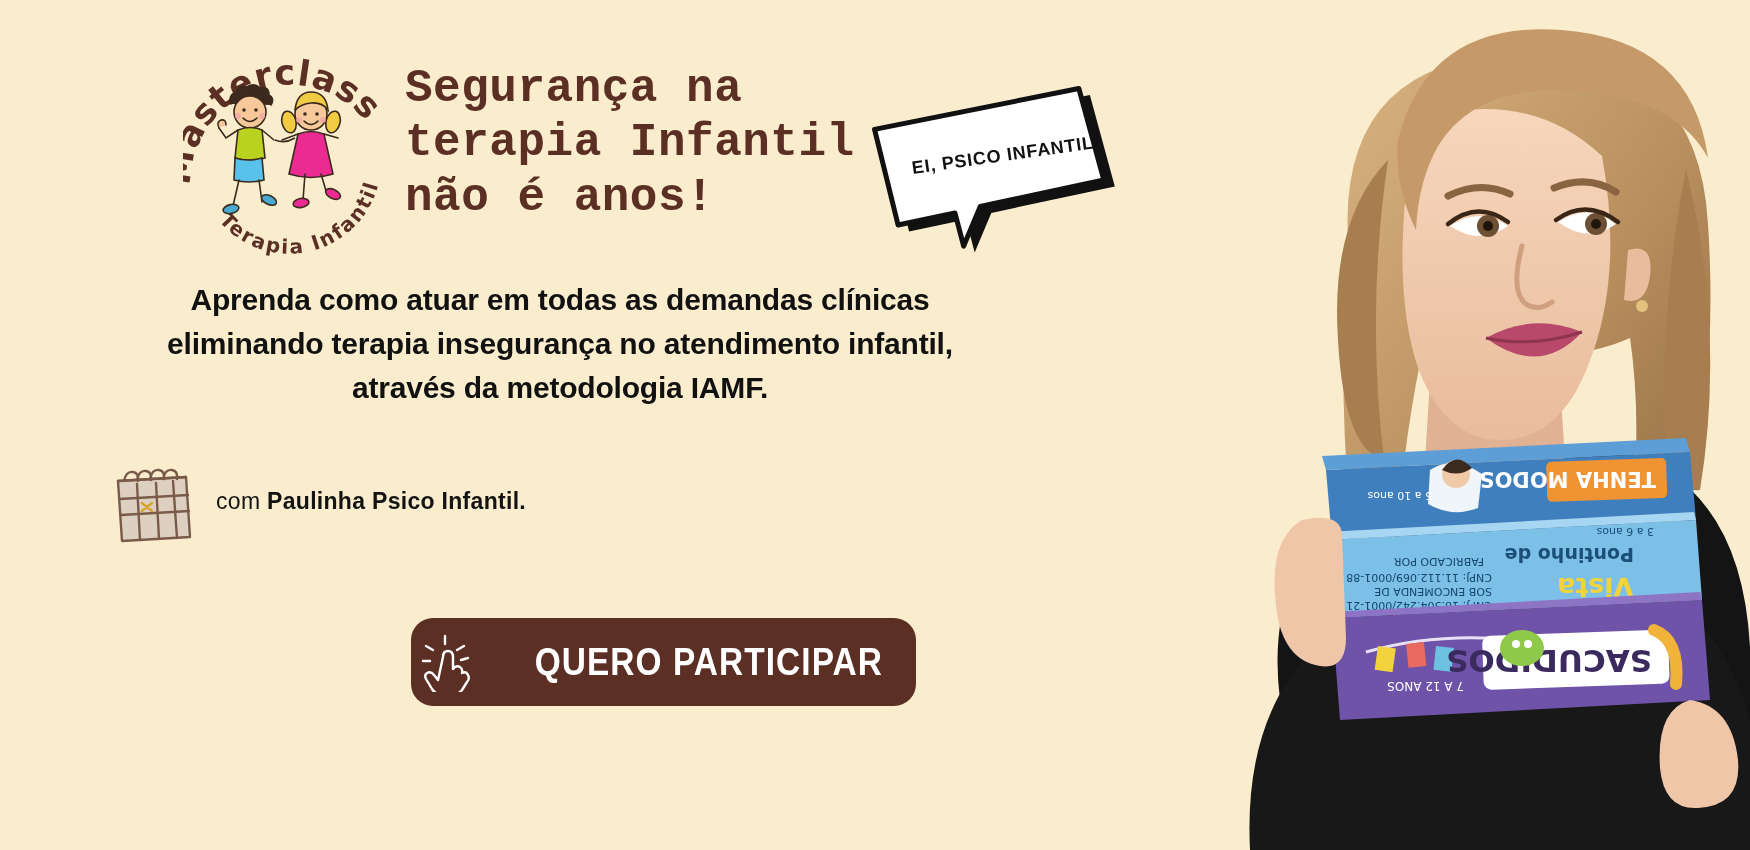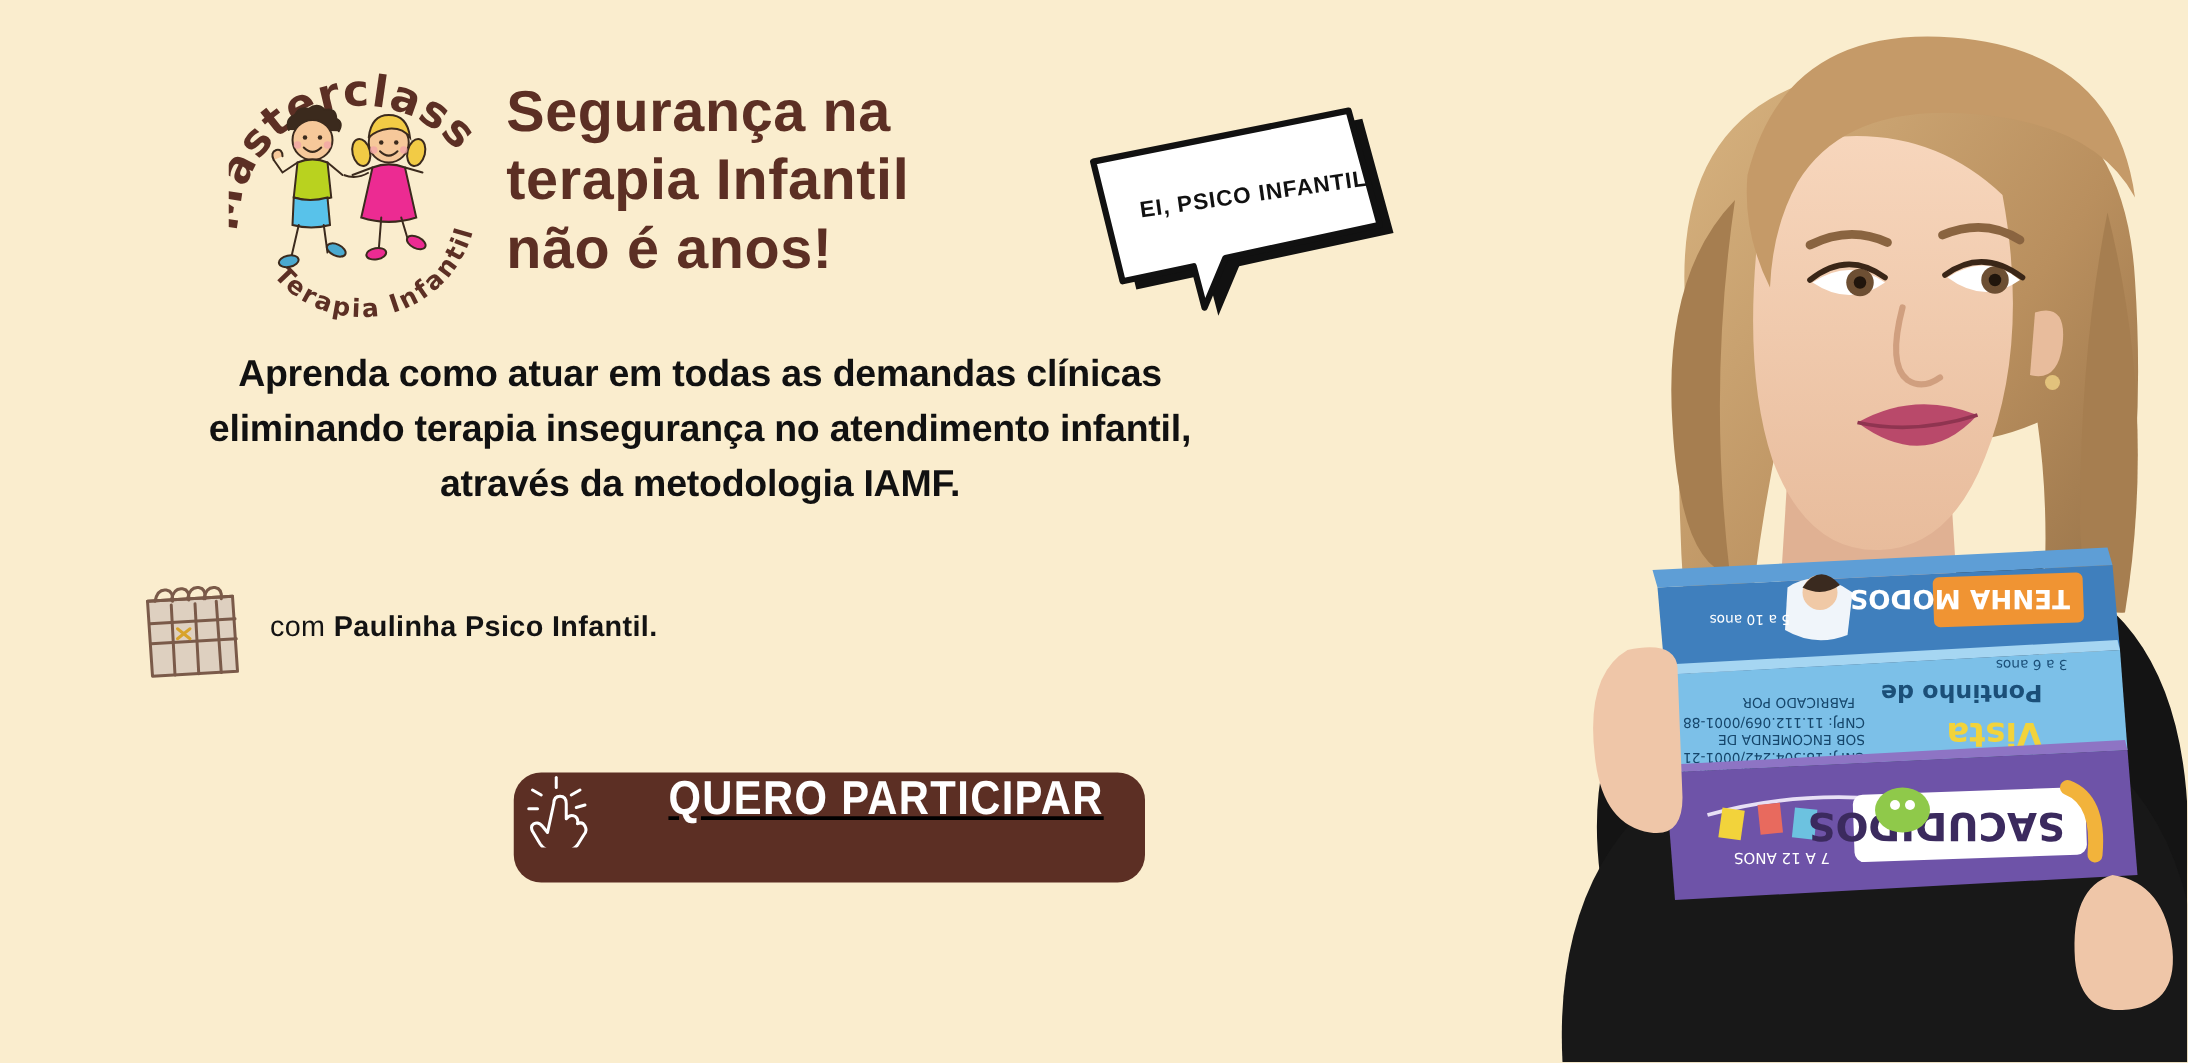--- a/index.html
+++ b/index.html
@@ -13,21 +13,21 @@
   .banner{position:absolute;inset:0;background:#faedce;overflow:hidden;}
 
   
   .logo{position:absolute;left:183px;top:42px;width:210px;height:215px;}
   .logo svg{display:block;width:210px;height:215px;}
 
   
   .headline{
     position:absolute;left:405px;top:62px;width:420px;
     color:#5c2f24;
-    font-family:Liberation Sans, sans-serif;
+    font-family:Liberation Mono, monospace;
     font-weight:700;
     font-size:46px;
     line-height:1.18;
     letter-spacing:0.5px;
   }
   .headline span{display:block;white-space:nowrap;}
 
   
   .subtitle{
     position:absolute;left:60px;top:278px;width:1000px;
@@ -55,22 +55,22 @@
   .infolines .l{display:block;white-space:nowrap;font-weight:400;}
   .infolines .l b{font-weight:700;}
 
   
   .cta{
     position:absolute;left:411px;top:618px;
     width:505px;height:88px;
     background:#5c2f24;
     border-radius:22px;
     border:none;
-    display:flex;align-items:flex-start;justify-content:center;gap:34px;
-    cursor:pointer;padding:0;text-decoration:underline;
+    display:flex;align-items:center;justify-content:center;gap:34px;
+    cursor:pointer;padding:0;
   }
   .cta .hand{width:56px;height:60px;flex:0 0 56px;}
   .cta .hand svg{display:block;width:56px;height:60px;}
   .cta .cta-label{
     color:#ffffff;
     font-family:"Liberation Sans", sans-serif;
     font-weight:700;
     font-size:38px;
     letter-spacing:1.2px;
     transform:scaleX(0.88);

